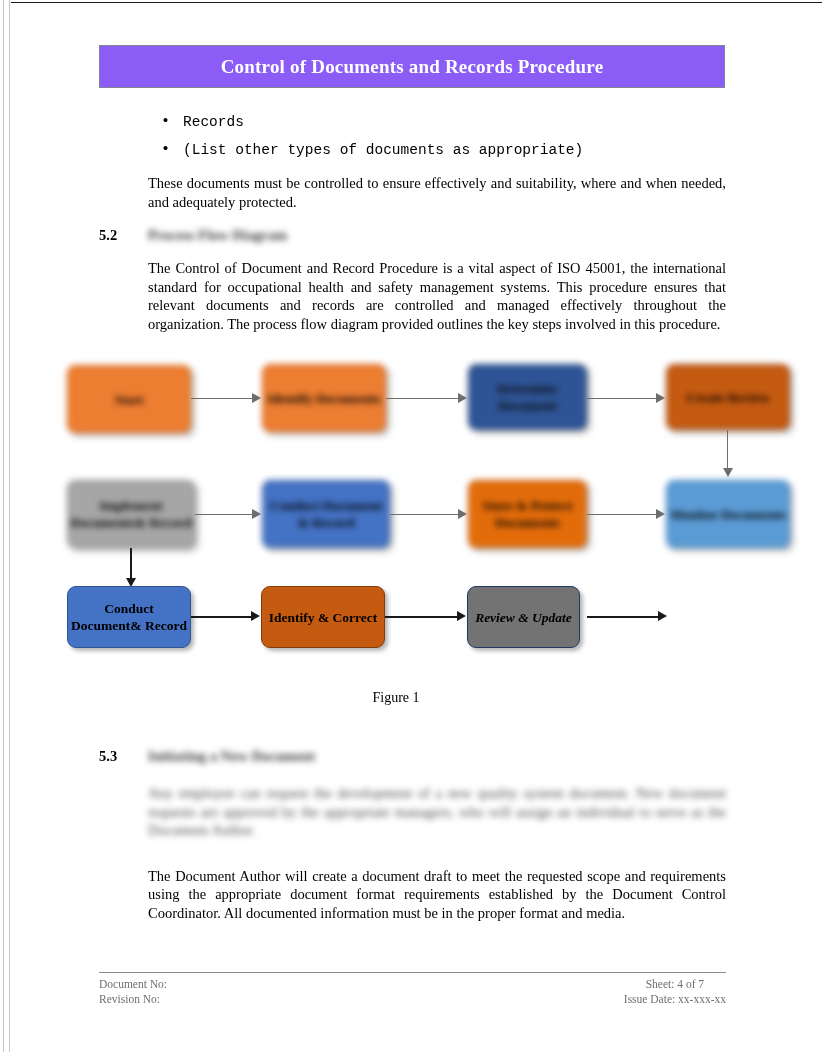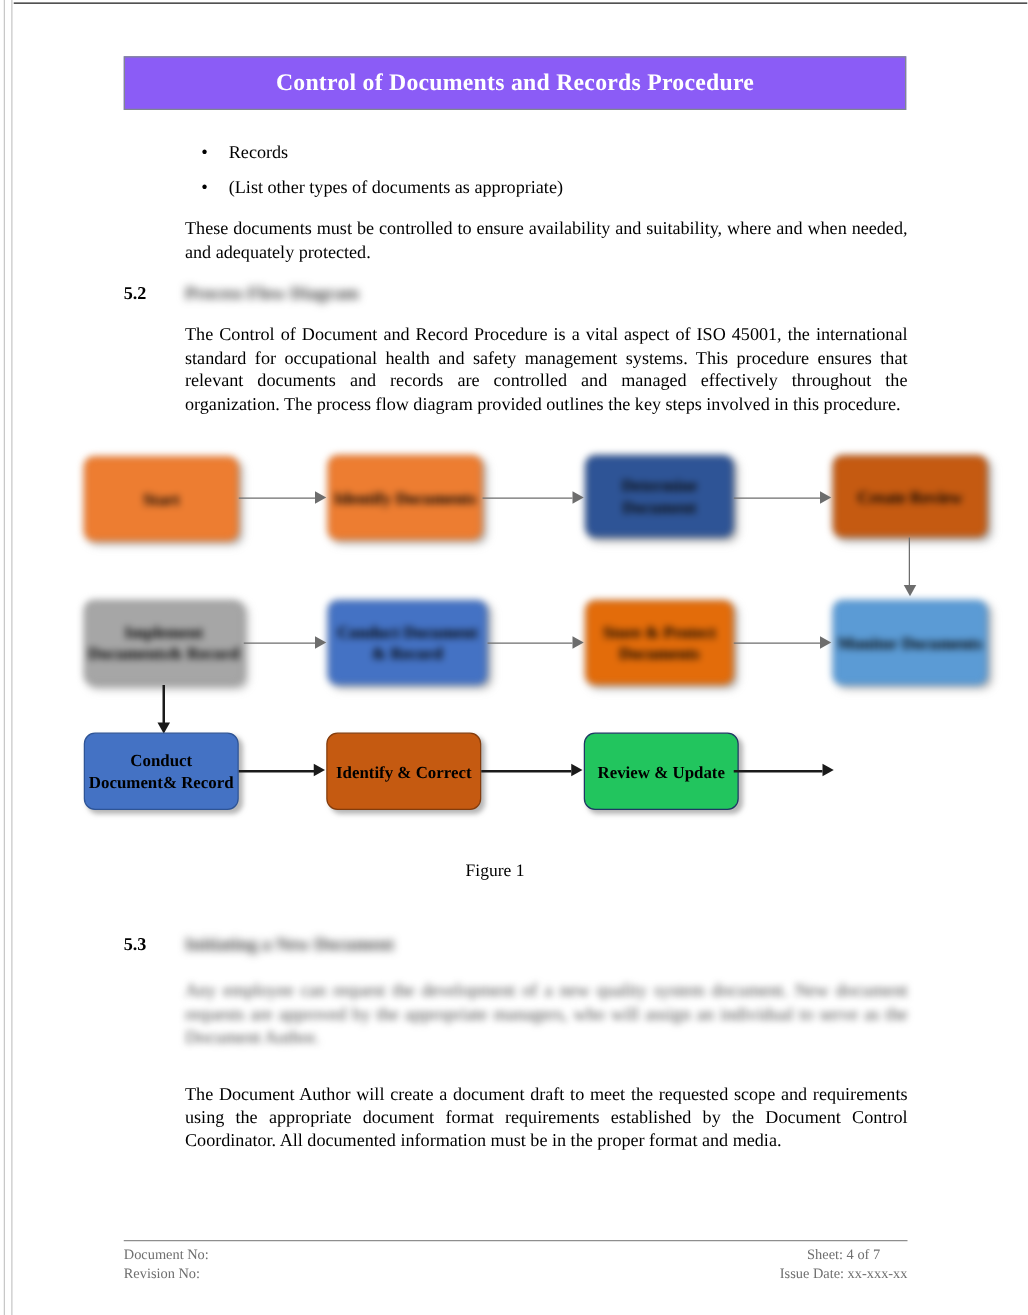--- a/index.html
+++ b/index.html
@@ -62,20 +62,21 @@
   .content {
     position: absolute;
     left: 99px; top: 100px;
     width: 627px;
   }
 
   ul.bullets {
     margin: 8px 0 6px 0;
     padding: 0 0 0 84px;
     list-style: none;
+    font-family: Liberation Mono, monospace;
   }
   ul.bullets li {
     position: relative;
     font-size: 14.5px;
     line-height: 28px;
     padding-left: 0;
   }
   ul.bullets li::before {
     content: "\2022";
     position: absolute;
@@ -189,21 +190,20 @@
     position: absolute;
     left: 99px; top: 748px;
     width: 627px;
   }
 
   
   .footer {
     position: absolute;
     left: 99px; top: 972px;
     width: 627px;
-    margin-top: 20px;
   }
   .footer-rule {
     width: 100%;
     height: 1px;
     background: #8e8e8e;
   }
   .footer-grid {
     display: flex;
     justify-content: space-between;
     margin-top: 4px;
@@ -226,21 +226,21 @@
     <span class="header-title">Control of Documents and Records Procedure</span>
   </div>
 
   <div class="content">
 
     <ul class="bullets">
       <li>Records</li>
       <li>(List other types of documents as appropriate)</li>
     </ul>
 
-    <p class="body-text">These documents must be controlled to ensure availability and suitability, where and when needed, and adequately protected.</p>
+    <p class="body-text">These documents must be controlled to ensure effectively and suitability, where and when needed, and adequately protected.</p>
 
     <div class="section-row">
       <span class="section-num">5.2</span>
       <span class="section-head blur-heavy">Process Flow Diagram</span>
     </div>
 
     <p class="body-text">The Control of Document and Record Procedure is a vital aspect of ISO 45001, the international standard for occupational health and safety management systems. This procedure ensures that relevant documents and records are controlled and managed effectively throughout the organization. The process flow diagram provided outlines the key steps involved in this procedure.</p>
   </div>
 
   <div class="diagram">
@@ -290,21 +290,21 @@
 
     <div class="conn-v" style="left:114px; top:196px; height:32px;"></div>
     <div class="arrow-d" style="left:110px; top:226px;"></div>
 
     <div class="fbox sharp" style="left:51px; top:234px; width:124px; height:62px; background:#4472C4; border:1.5px solid #2E5496;">
       <span>Conduct Document&amp; Record</span>
     </div>
     <div class="fbox sharp" style="left:245px; top:234px; width:124px; height:62px; background:#C55A11; border:1.5px solid #843C0C;">
       <span>Identify &amp; Correct</span>
     </div>
-    <div class="fbox sharp" style="left:451px; top:234px; width:124px; height:62px; background:#22c55e; border:1.5px solid #1F3864;">
+    <div class="fbox sharp" style="left:451px; top:234px; width:113px; height:62px; background:#737373; border:1.5px solid #1F3864;font-style:italic;">
       <span>Review &amp; Update</span>
     </div>
 
     <div class="conn-h" style="left:175px; top:264px; width:61px;"></div>
     <div class="arrow-r" style="left:235px; top:259px;"></div>
     <div class="conn-h" style="left:369px; top:264px; width:72px;"></div>
     <div class="arrow-r" style="left:441px; top:259px;"></div>
     <div class="conn-h" style="left:571px; top:264px; width:71px;"></div>
     <div class="arrow-r" style="left:642px; top:259px;"></div>
   </div>

